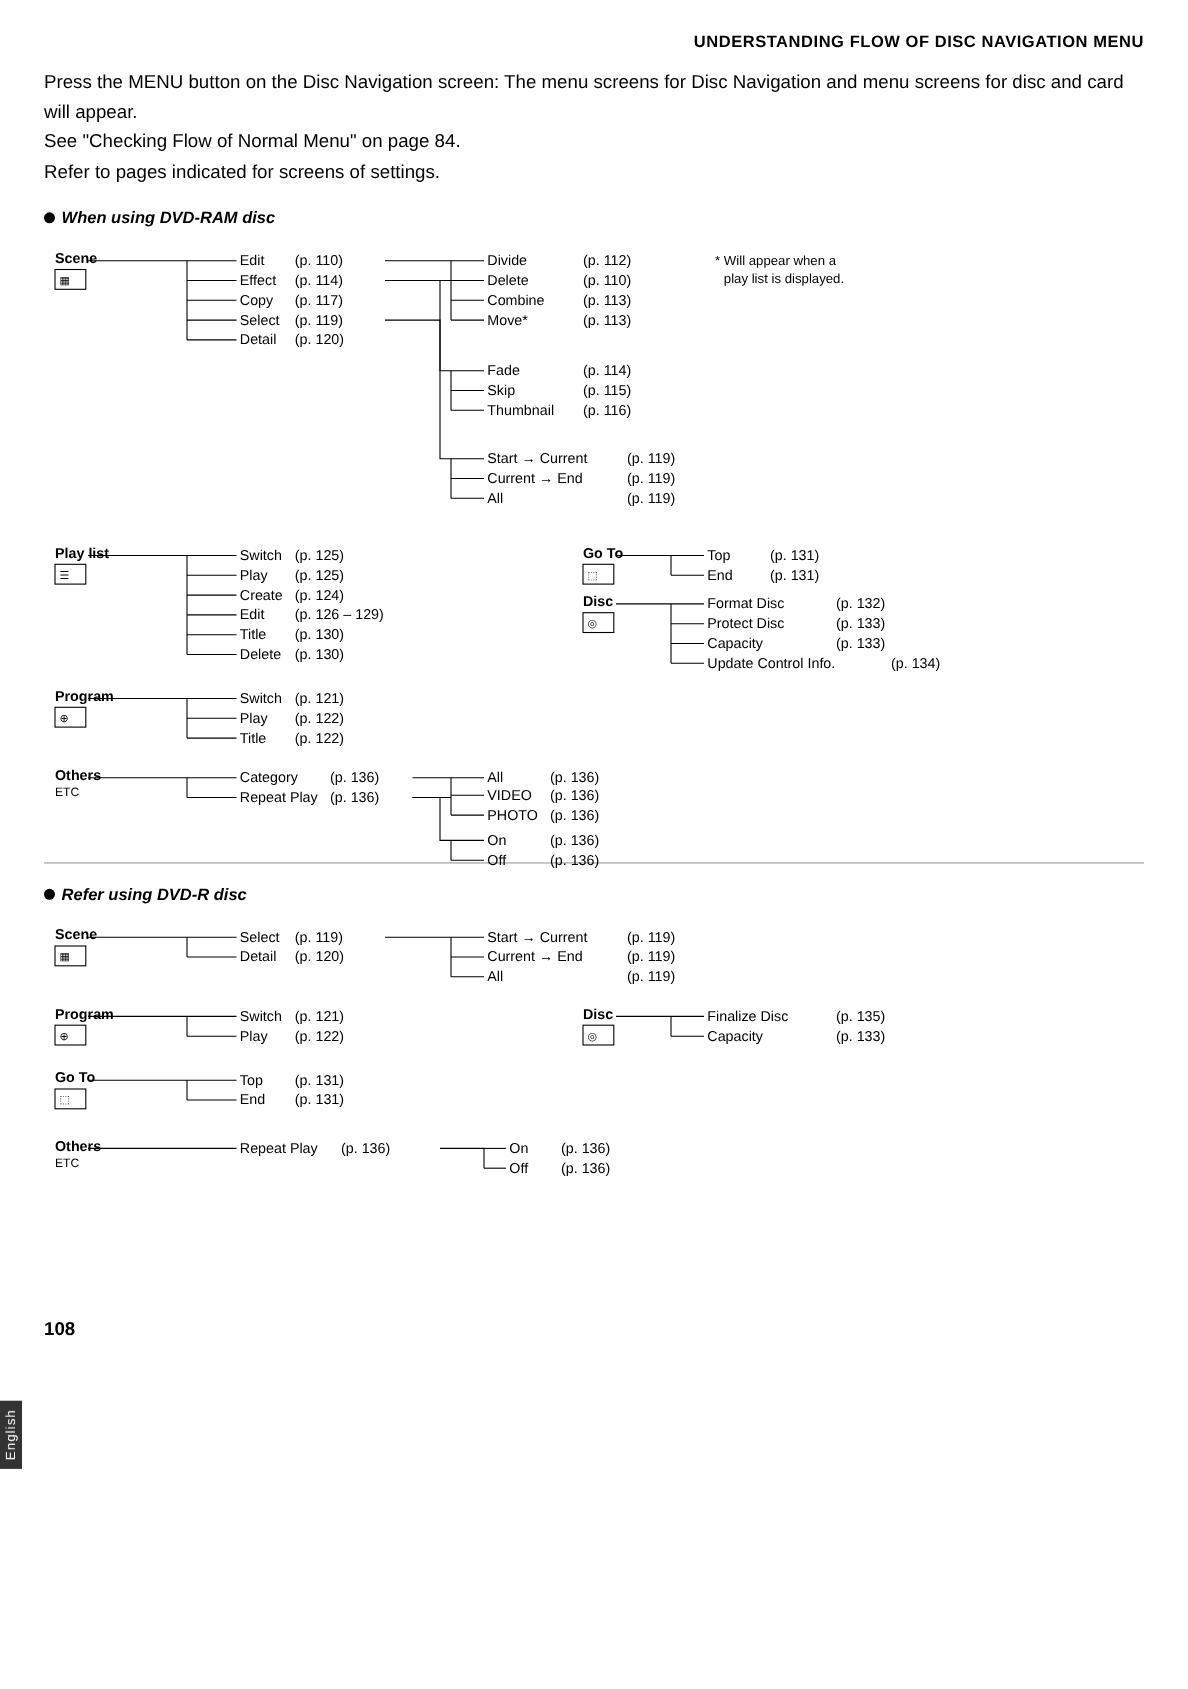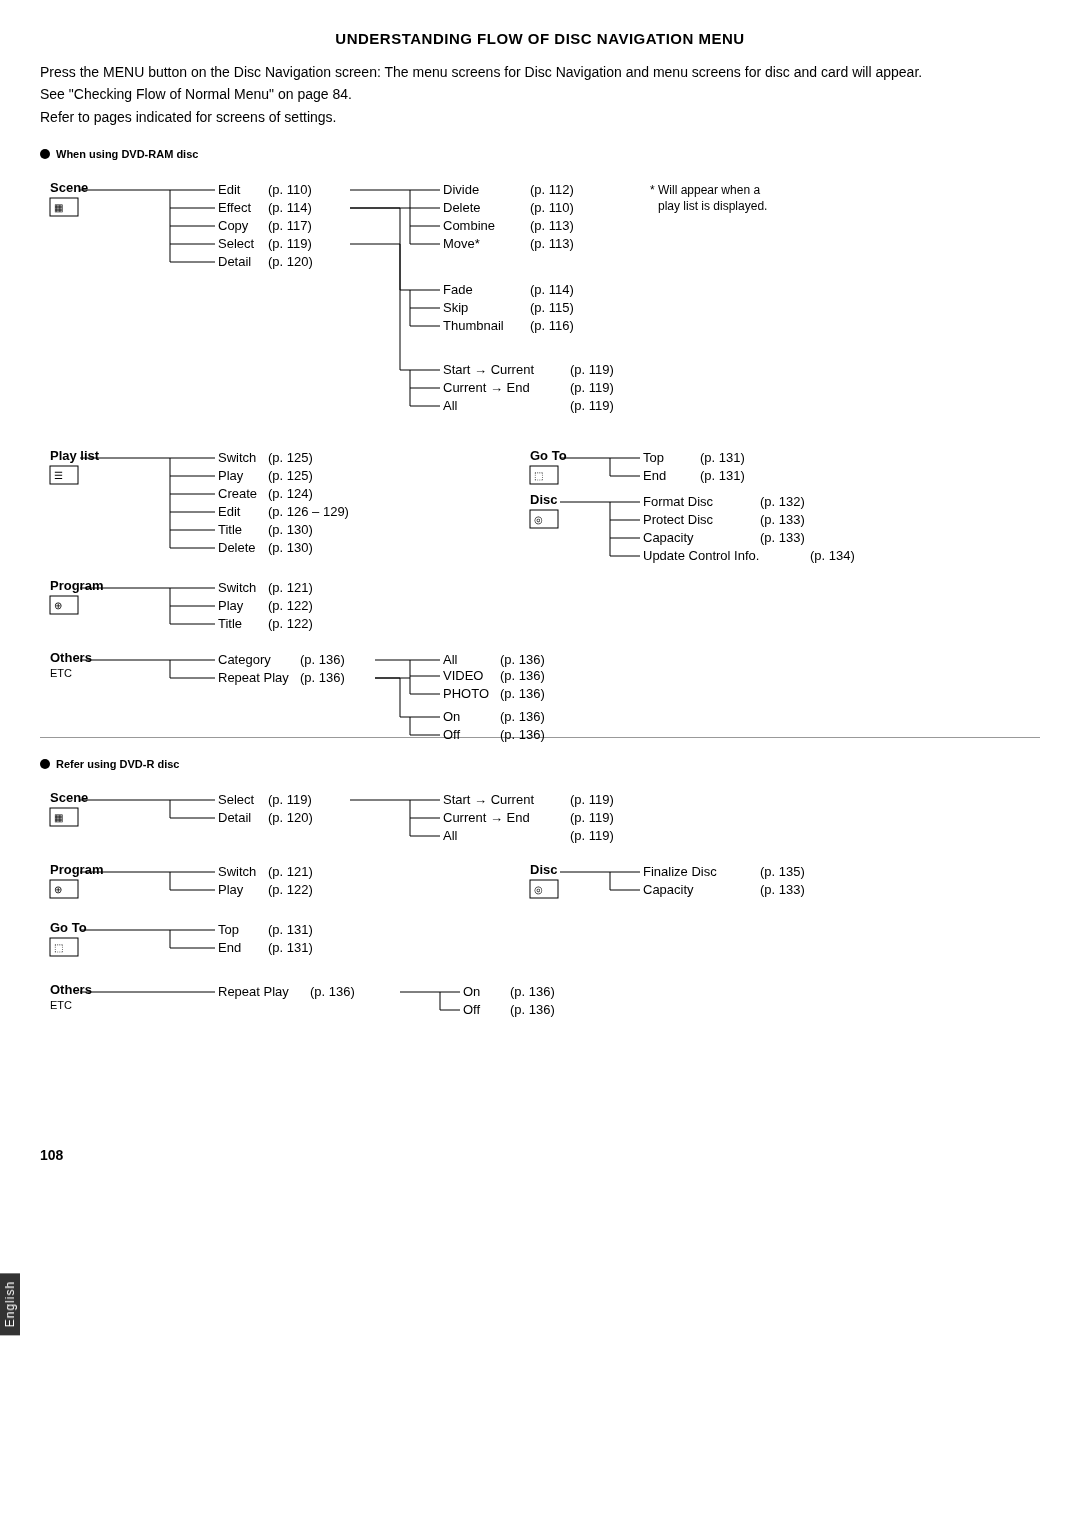--- a/index.html
+++ b/index.html
@@ -8,55 +8,56 @@
       font-family: Arial, Helvetica, sans-serif;
       font-size: 13px;
       color: #000;
       padding: 30px 40px 40px 40px;
       width: 1080px;
       min-height: 1535px;
     }
     h1 {
       font-size: 15px;
       font-weight: bold;
-      text-align: center;
+      text-align: right;
       margin-bottom: 14px;
       letter-spacing: 0.5px;
     }
     .intro-text {
-      font-size: 14px;
+      font-size: 17px;
       line-height: 1.6;
       margin-bottom: 20px;
     }
     .section-title {
-      font-size: 11px;
+      font-size: 15px;
       font-weight: bold;
       margin-bottom: 14px;
       display: flex;
       align-items: center;
       gap: 6px;
+      font-style: italic;
     }
     .bullet-circle {
       display: inline-block;
       width: 10px;
       height: 10px;
       background: #000;
       border-radius: 50%;
       flex-shrink: 0;
     }
 
     
     .diagram-section {
       margin-bottom: 30px;
       position: relative;
     }
 
     
     .page-num {
-      font-size: 14px;
+      font-size: 17px;
       font-weight: bold;
       margin-top: 24px;
     }
 
     
     .english-sidebar {
       position: fixed;
       left: 0;
       bottom: 200px;
       writing-mode: vertical-rl;

